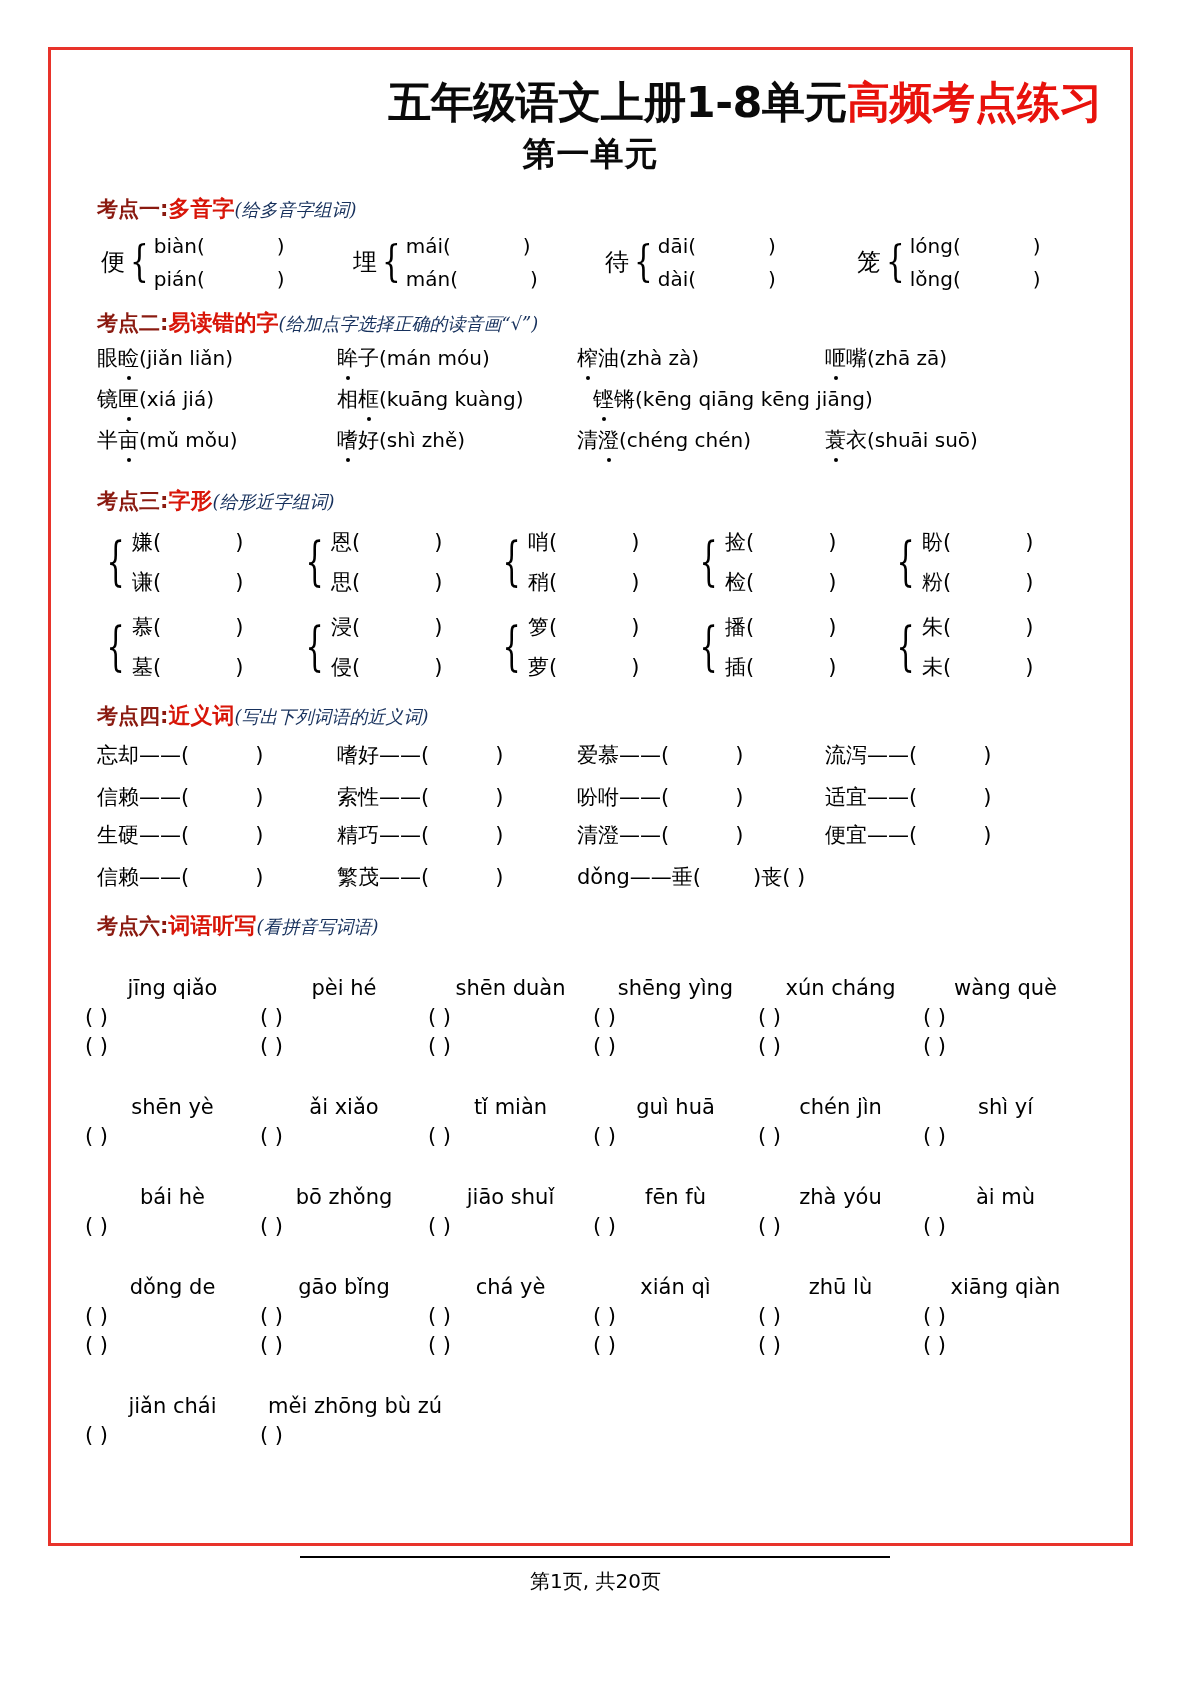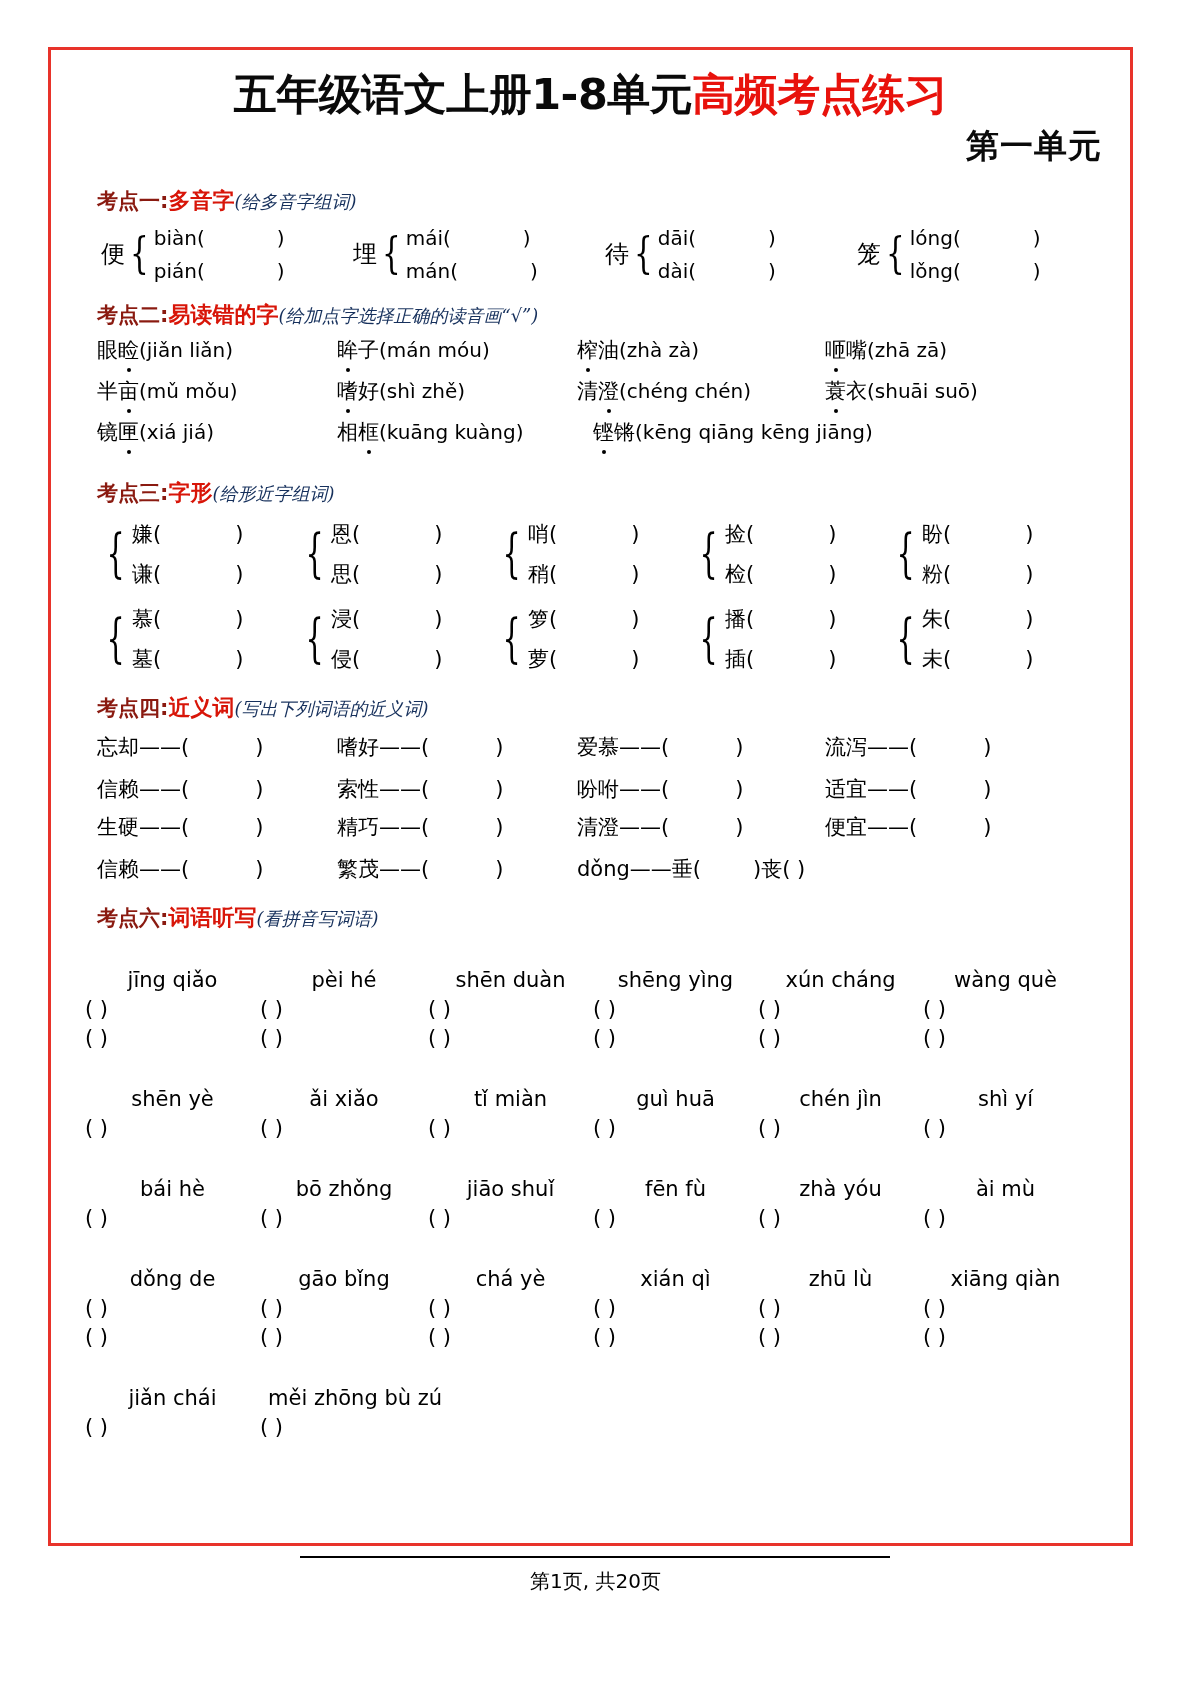--- a/index.html
+++ b/index.html
@@ -16,35 +16,35 @@
     position: absolute;
     left: 48px; top: 47px;
     width: 1085px; height: 1499px;
     border: 3px solid #e8332a;
   }
   .inner {
     padding: 18px 28px 0 28px;
   }
   
   .title-row {
-    text-align: center;
+    text-align: right;
     white-space: nowrap;
     line-height: 1.06;
-    margin-top: 4px;
+    margin-top: 12px;
   }
   .title-main {
     font-family: "DejaVu Sans", sans-serif;
     font-weight: 700;
     font-size: 43px;
     letter-spacing: -0.5px;
   }
   .title-black { color: #0a0a0a; }
   .title-red { color: #e8120c; }
   .subtitle {
-    text-align: right;
+    text-align: center;
     font-family: "DejaVu Sans", sans-serif;
     font-weight: 700;
     font-size: 33px;
     color: #0a0a0a;
     margin-top: 6px;
     letter-spacing: 1px;
   }
   
   .sec-head {
     margin: 17px 0 4px 18px;
@@ -223,30 +223,30 @@
     </div>
 
     <div class="mis-row">
       <span class="mis-item" style="width:240px"><span>眼</span><span class="dot-char">睑</span><span></span><span class="py">(jiǎn  liǎn)</span></span>
       <span class="mis-item" style="width:240px"><span></span><span class="dot-char">眸</span><span>子</span><span class="py">(mán  móu)</span></span>
       <span class="mis-item" style="width:248px"><span></span><span class="dot-char">榨</span><span>油</span><span class="py">(zhà  zà)</span></span>
       <span class="mis-item"><span></span><span class="dot-char">咂</span><span>嘴</span><span class="py">(zhā  zā)</span></span>
     </div>
 
     <div class="mis-row" style="margin-top:13px">
+      <span class="mis-item" style="width:240px"><span>镜</span><span class="dot-char">匣</span><span></span><span class="py">(xiá  jiá)</span></span>
+      <span class="mis-item" style="width:256px"><span>相</span><span class="dot-char">框</span><span></span><span class="py">(kuāng  kuàng)</span></span>
+      <span class="mis-item"><span></span><span class="dot-char">铿</span><span>锵</span><span class="py">(kēng qiāng  kēng jiāng)</span></span>
+    </div>
+
+    <div class="mis-row" style="margin-top:13px">
       <span class="mis-item" style="width:240px"><span>半</span><span class="dot-char">亩</span><span></span><span class="py">(mǔ  mǒu)</span></span>
       <span class="mis-item" style="width:240px"><span></span><span class="dot-char">嗜</span><span>好</span><span class="py">(shì  zhě)</span></span>
       <span class="mis-item" style="width:248px"><span>清</span><span class="dot-char">澄</span><span></span><span class="py">(chéng  chén)</span></span>
       <span class="mis-item"><span></span><span class="dot-char">蓑</span><span>衣</span><span class="py">(shuāi  suō)</span></span>
-    </div>
-
-    <div class="mis-row" style="margin-top:13px">
-      <span class="mis-item" style="width:240px"><span>镜</span><span class="dot-char">匣</span><span></span><span class="py">(xiá  jiá)</span></span>
-      <span class="mis-item" style="width:256px"><span>相</span><span class="dot-char">框</span><span></span><span class="py">(kuāng  kuàng)</span></span>
-      <span class="mis-item"><span></span><span class="dot-char">铿</span><span>锵</span><span class="py">(kēng qiāng  kēng jiāng)</span></span>
     </div>
 
     <div class="sec-head" style="margin-top:32px">
       <span class="kp">考点三:</span><span class="topic">字形</span><span class="hint">(给形近字组词)</span>
     </div>
 
     <div class="pair-block">
       <span class="pair-group" style="width:199px">
         <span class="pair-brace">{</span>
         <span class="pair-lines">

